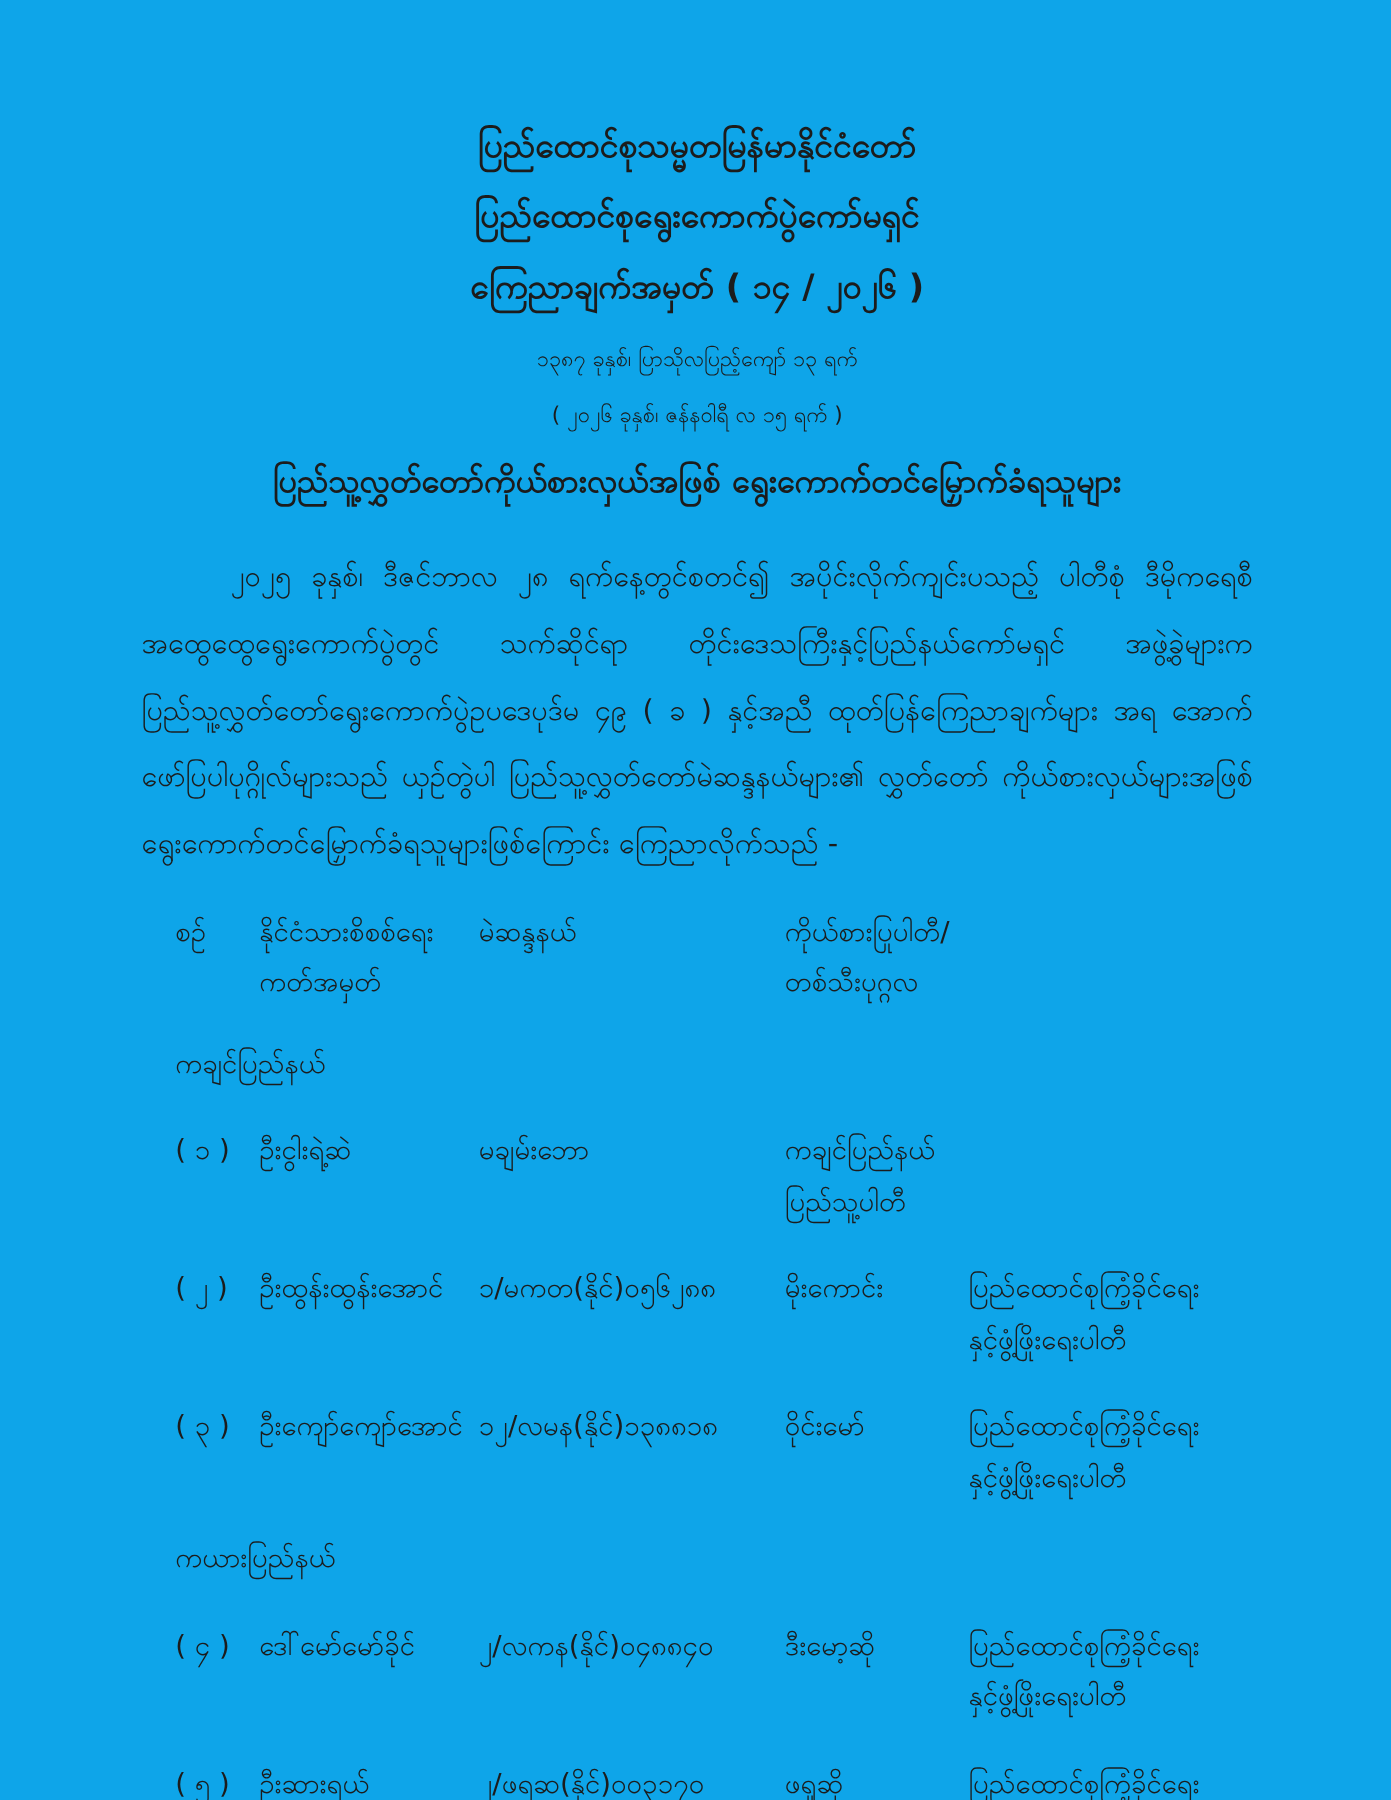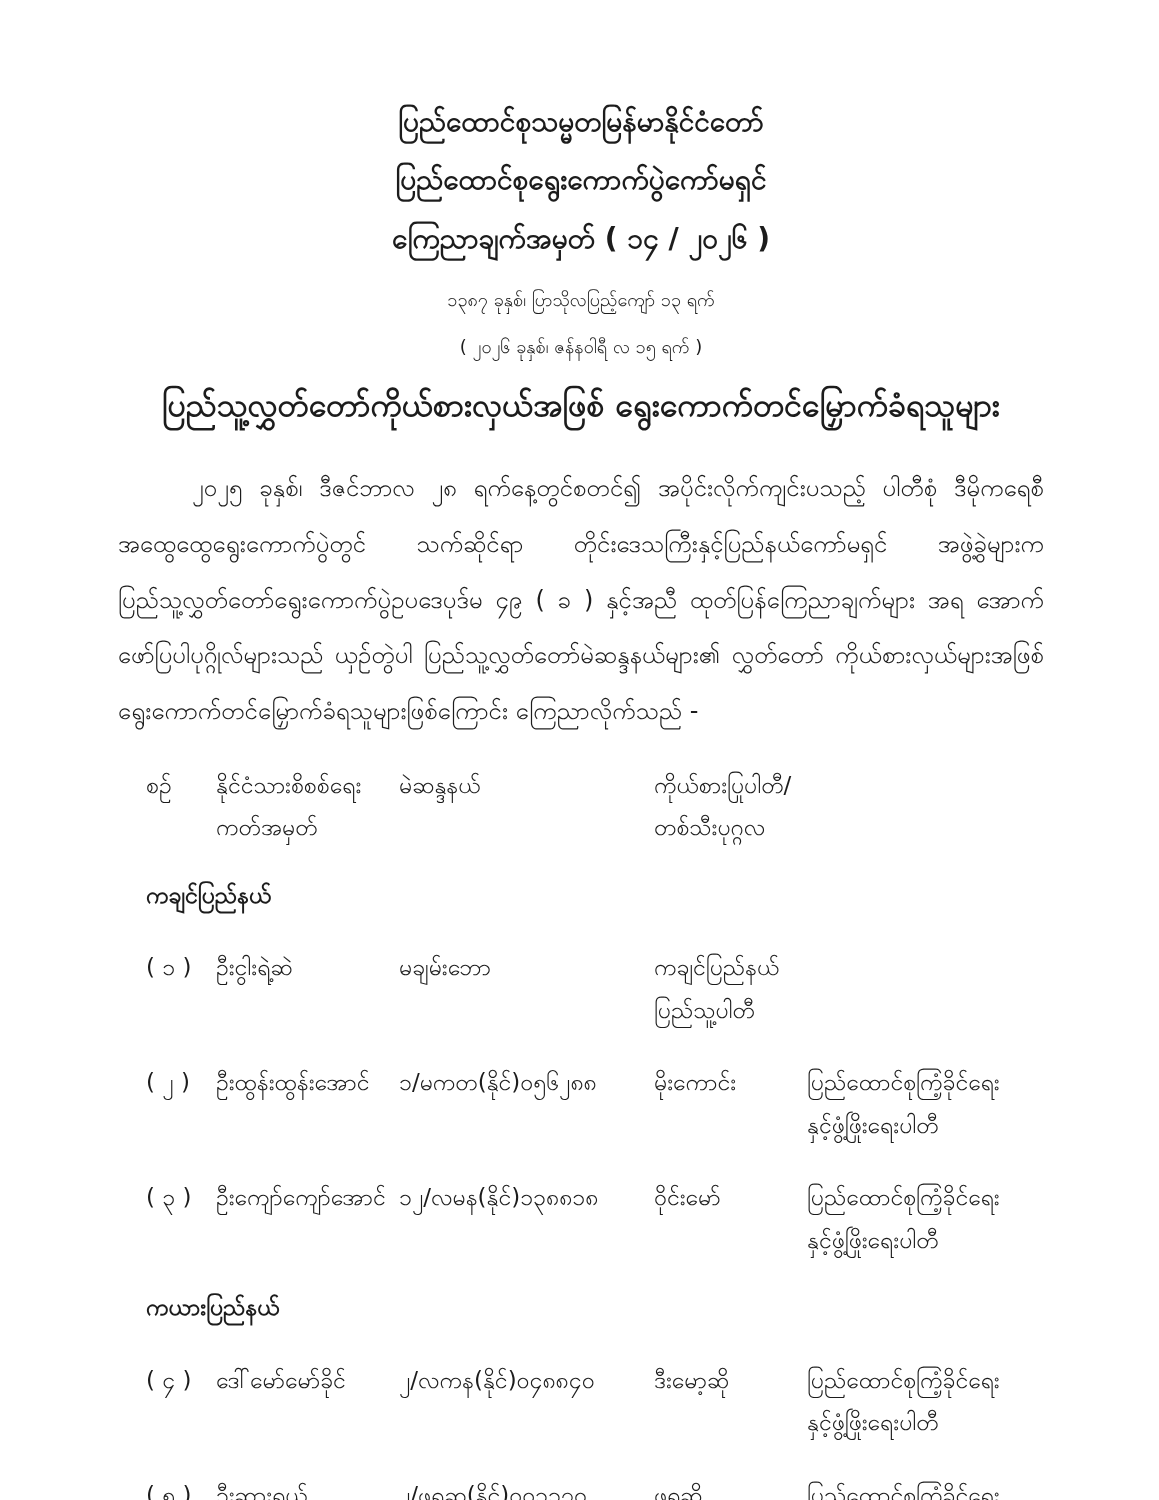--- a/index.html
+++ b/index.html
@@ -6,21 +6,21 @@
     margin: 0;
     padding: 0;
     background: #e8e8e8;
     font-family: "DejaVu Sans", "Liberation Sans", sans-serif;
   }
   .page {
     position: relative;
     width: 1159px;
     height: 1500px;
     margin: 0 auto;
-    background: #ffffff;
+    background: #0ea5e9;
     color: #1c1c1c;
     box-sizing: border-box;
     padding: 100px 115px 40px 118px;
     overflow: hidden;
   }
   .center { text-align: center; }
   .title-line {
     font-weight: bold;
     font-size: 28px;
     line-height: 1.55;
@@ -28,21 +28,21 @@
   }
   .date-block { margin-top: 26px; }
   .date-line {
     font-size: 18px;
     line-height: 1.5;
     margin-bottom: 20px;
   }
   .subject-block { margin-top: 18px; }
   .subject-line {
     font-weight: bold;
-    font-size: 32px;
+    font-size: 27px;
     line-height: 1.6;
     margin-bottom: 12px;
     text-align: center;
   }
   .body-paragraph {
     margin: 30px 0 0 0;
     font-size: 24px;
     line-height: 2.32;
     text-align: justify;
     text-indent: 74px;
@@ -54,21 +54,21 @@
   }
   .trow {
     display: grid;
     grid-template-columns: 70px 183px 255px 153px 1fr;
     column-gap: 0px;
     align-items: start;
   }
   .trow > div { padding-right: 8px; }
   .theader { font-weight: normal; line-height: 1.85; }
   .section-header {
-    font-weight: bold;
+    font-weight: normal;
     margin-top: 26px;
     line-height: 1.8;
   }
   .data-row { margin-top: 30px; line-height: 1.85; }
   .cell-line2 { line-height: 1.85; }
 </style>
 </head>
 <body>
 
 <div class="page">

